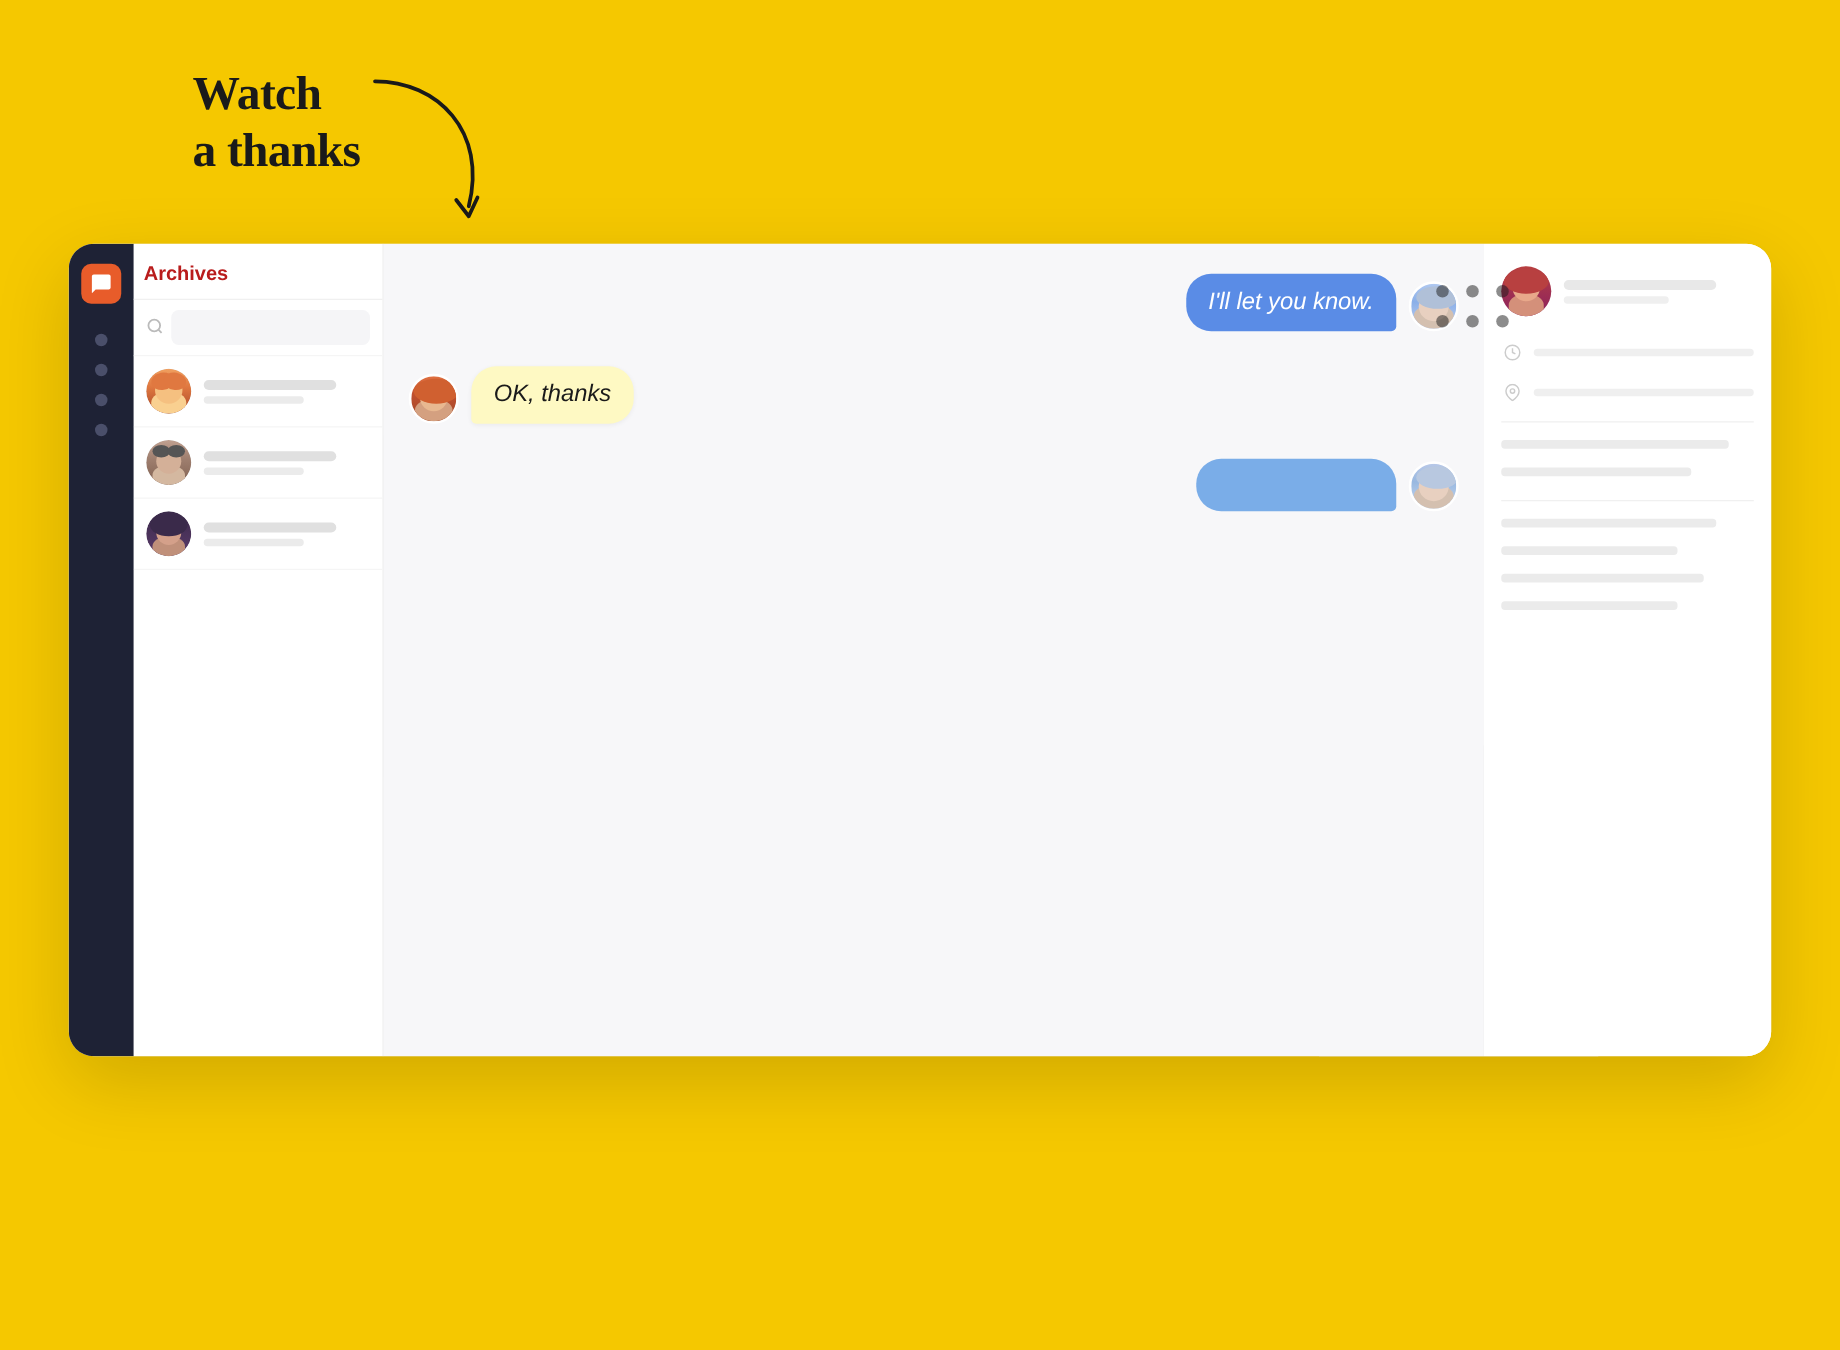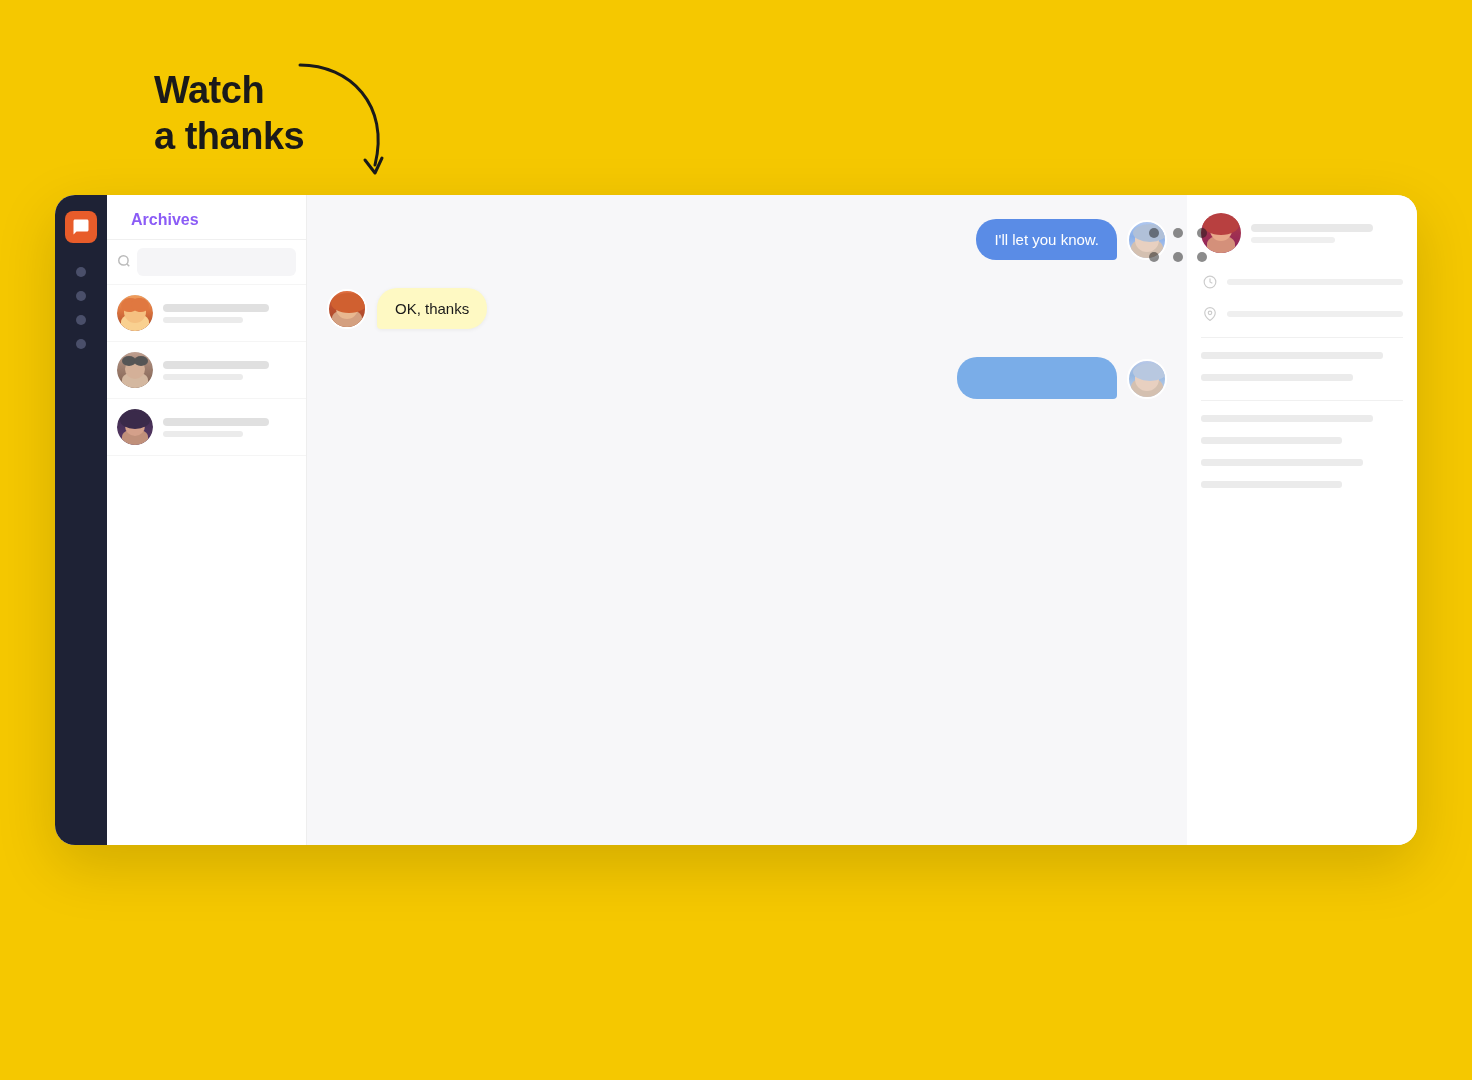--- a/index.html
+++ b/index.html
@@ -17,23 +17,24 @@
 
     .page-wrapper {
       position: relative;
       width: 100%;
       height: 100%;
     }
 
     
     .watch-label {
       position: absolute;
-      top: 68px;
+      top: 53px;
       left: 154px;
       z-index: 10;
+      font-family: Liberation Serif, serif;
     }
 
     .watch-label-text {
       font-size: 38px;
       font-weight: 900;
       color: #1a1a1a;
       line-height: 1.2;
       letter-spacing: -0.5px;
     }
 
@@ -135,24 +136,24 @@
     
     .archives-panel {
       width: 200px;
       background: white;
       border-right: 1px solid #eee;
       display: flex;
       flex-direction: column;
     }
 
     .archives-header {
-      padding: 16px 24px 10px;
+      padding: 16px 8px 10px;
       font-size: 16px;
       font-weight: 700;
-      color: #8b5cf6;
+      color: #b91c1c;
       border-bottom: 1px solid #f0f0f0;
     }
 
     .search-box {
       display: flex;
       align-items: center;
       padding: 8px 10px;
       border-bottom: 1px solid #f5f5f5;
     }
 
@@ -231,23 +232,24 @@
       justify-content: flex-end;
     }
 
     .msg-row.received {
       justify-content: flex-start;
     }
 
     .msg-bubble {
       padding: 12px 18px;
       border-radius: 20px;
-      font-size: 15px;
+      font-size: 19px;
       font-weight: 500;
       max-width: 260px;
+      font-style: italic;
     }
 
     .msg-bubble.sent-bubble {
       background: #5a8ce6;
       color: white;
       border-bottom-right-radius: 4px;
     }
 
     .msg-bubble.received-bubble {
       background: #fef9c3;

